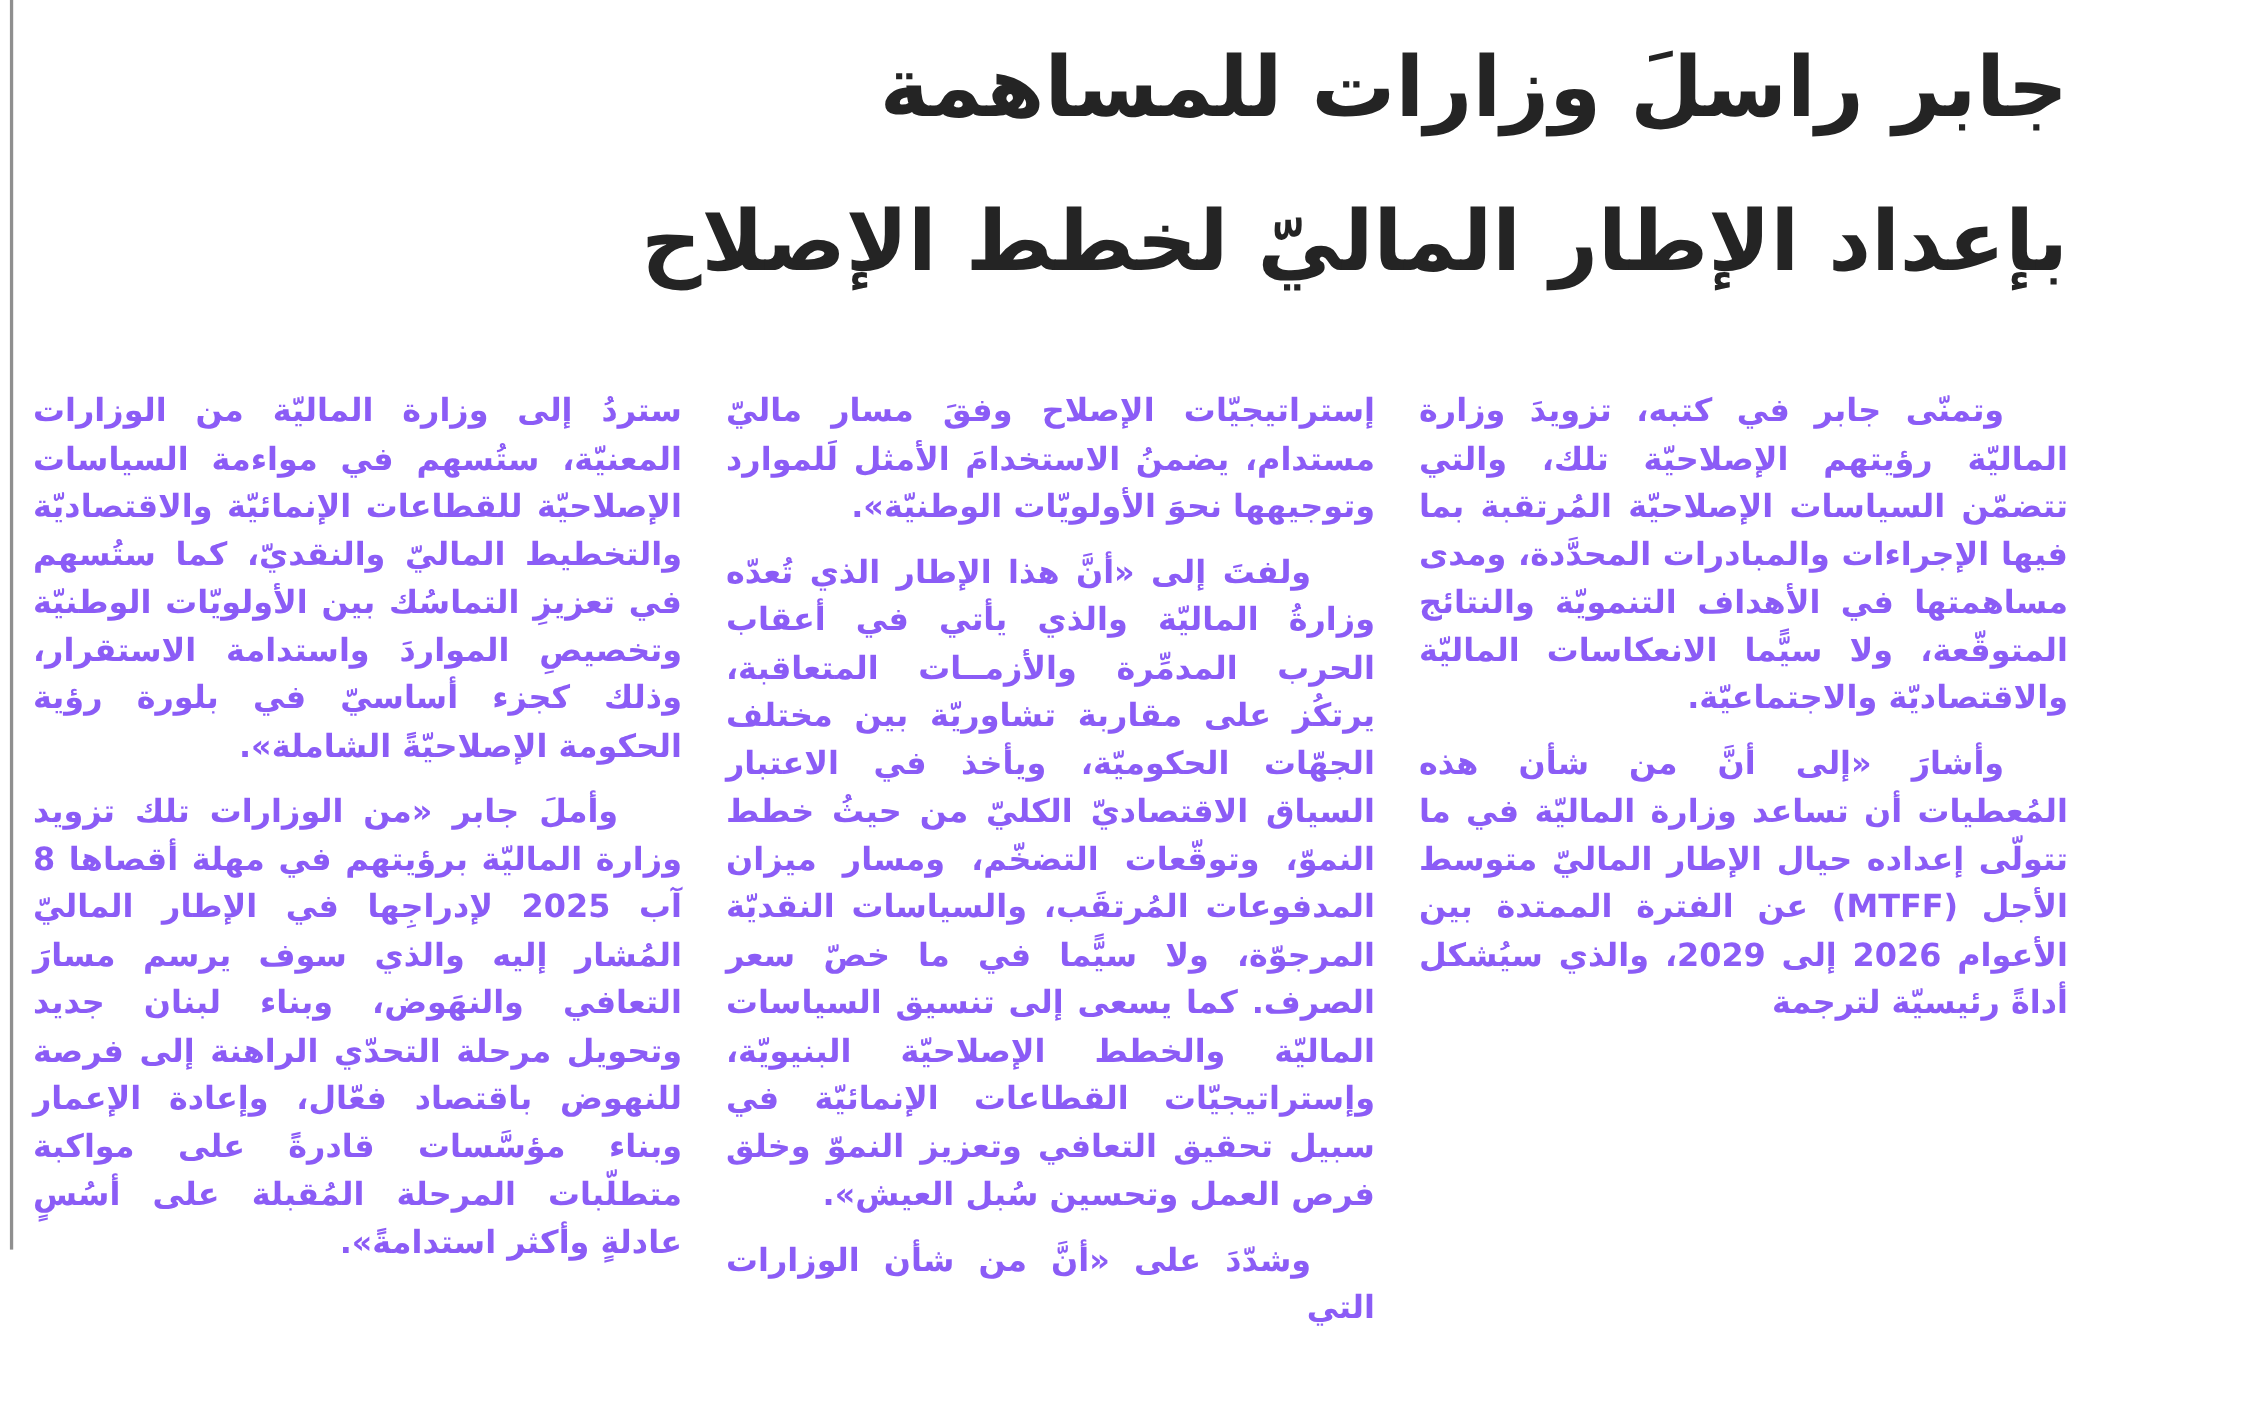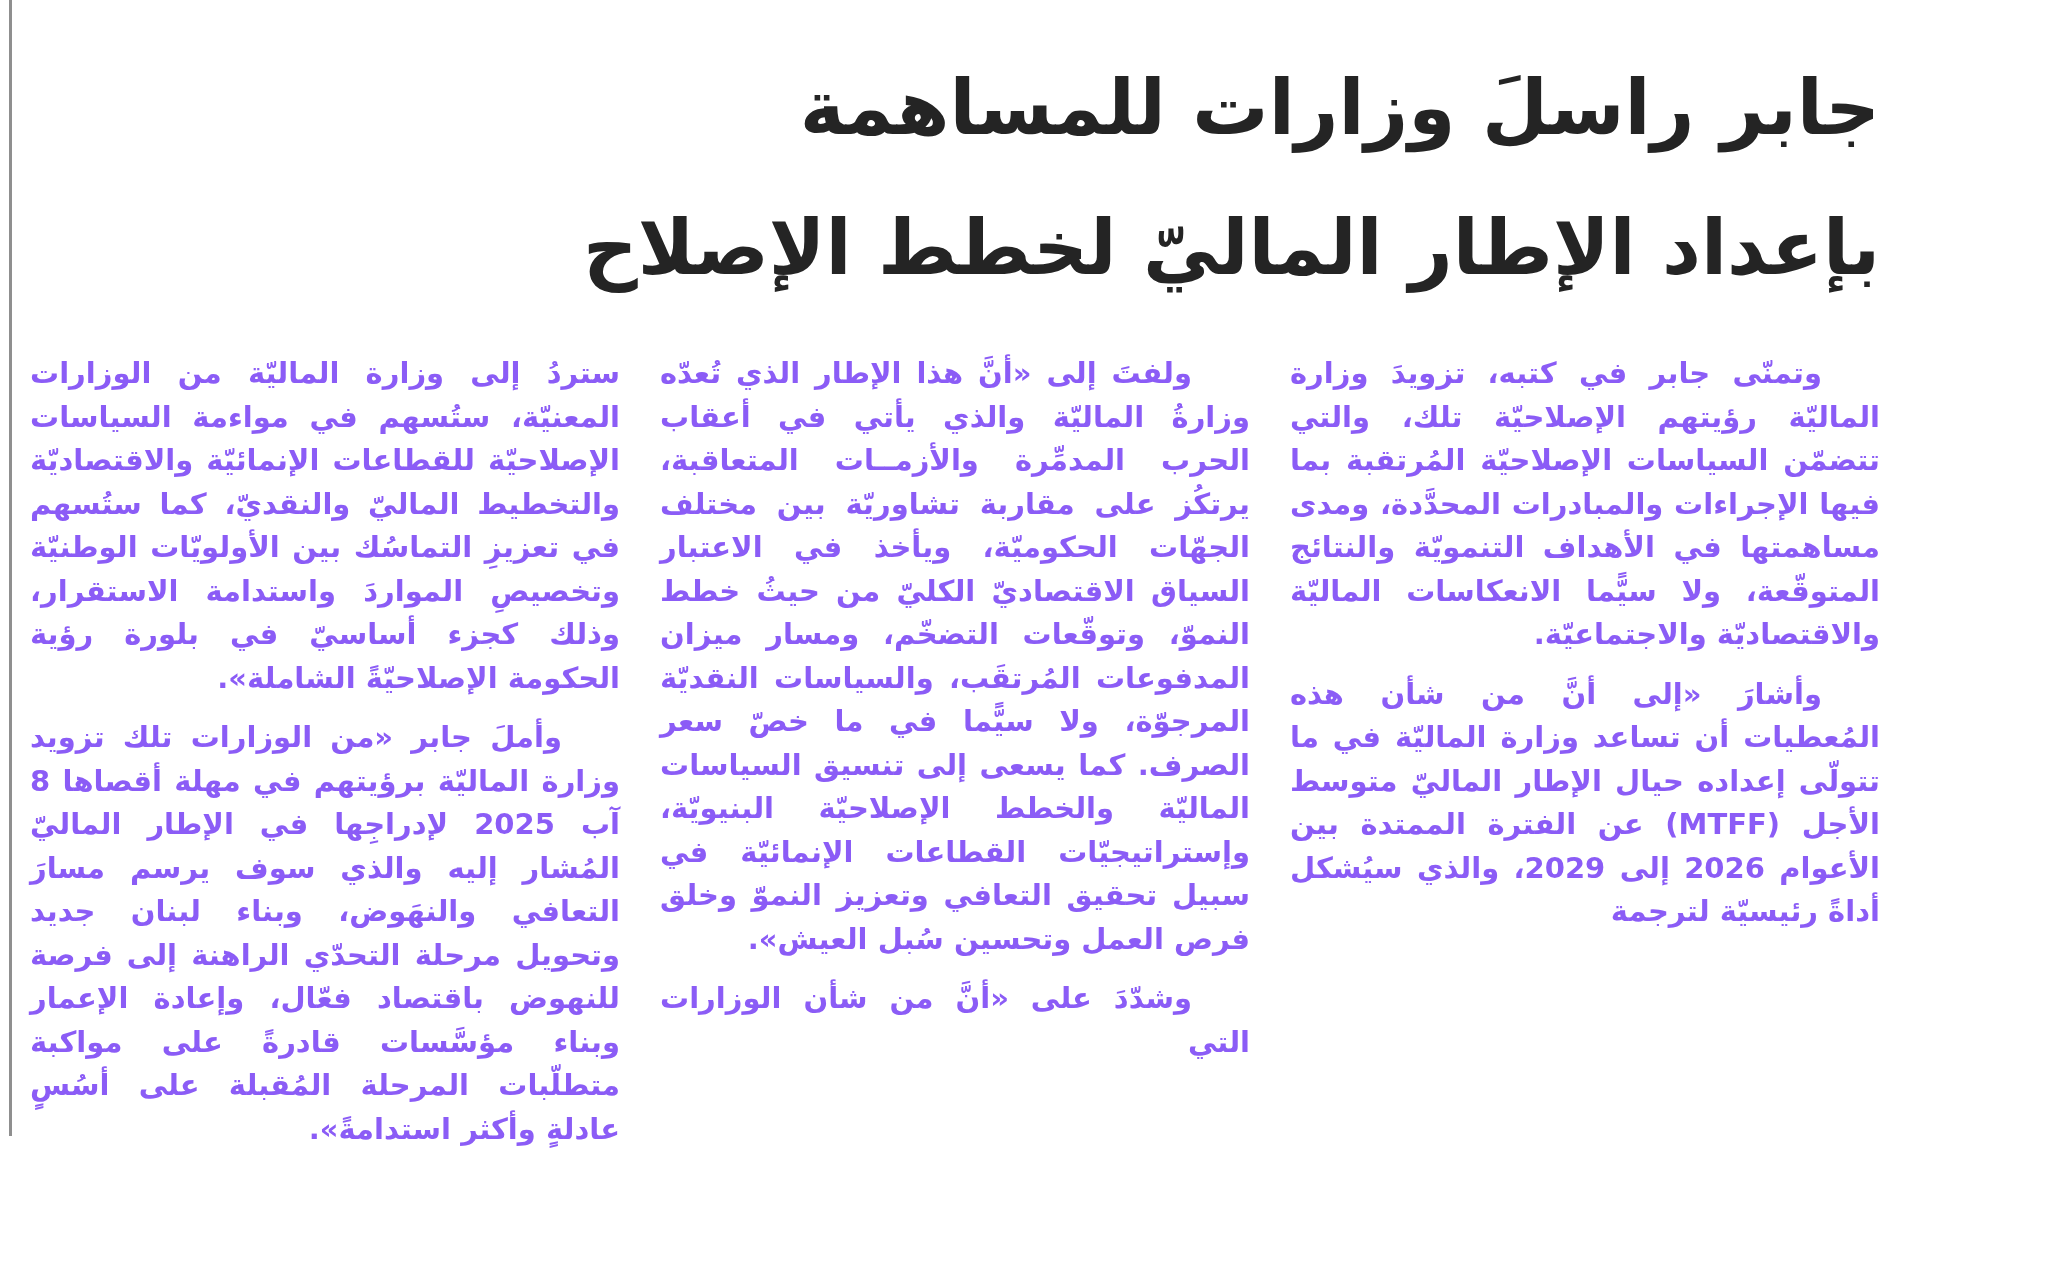--- a/index.html
+++ b/index.html
@@ -26,21 +26,21 @@
   .left-rule {
     position: absolute;
     left: 9px;
     top: 0;
     width: 3px;
     height: 1136px;
     background: #8f8f8f;
   }
   .headline {
     position: absolute;
-    top: 38px;
+    top: 9px;
     right: 175px;
     left: 60px;
     margin: 0;
     text-align: left; 
     direction: rtl;
     text-align: right;
     font-weight: bold;
     font-size: 76px;
     line-height: 140px;
     color: #242424;
@@ -89,20 +89,21 @@
   </h1>
 
   <div class="columns">
 
     <div class="col">
       <p class="indent">وتمنّى جابر في كتبه، تزويدَ وزارة الماليّة رؤيتهم الإصلاحيّة تلك، والتي تتضمّن السياسات الإصلاحيّة المُرتقبة بما فيها الإجراءات والمبادرات المحدَّدة، ومدى مساهمتها في الأهداف التنمويّة والنتائج المتوقّعة، ولا سيًّما الانعكاسات الماليّة والاقتصاديّة والاجتماعيّة.</p>
       <p class="indent">وأشارَ «إلى أنَّ من شأن هذه المُعطيات أن تساعد وزارة الماليّة في ما تتولّى إعداده حيال الإطار الماليّ متوسط الأجل (MTFF) عن الفترة الممتدة بين الأعوام 2026 إلى 2029، والذي سيُشكل أداةً رئيسيّة لترجمة</p>
     </div>
 
     <div class="col">
+      <p>إستراتيجيّات الإصلاح وفقَ مسار ماليّ مستدام، يضمنُ الاستخدامَ الأمثل لَلموارد وتوجيهها نحوَ الأولويّات الوطنيّة».</p>
       <p class="indent">ولفتَ إلى «أنَّ هذا الإطار الذي تُعدّه وزارةُ الماليّة والذي يأتي في أعقاب الحرب المدمِّرة والأزمــات المتعاقبة، يرتكُز على مقاربة تشاوريّة بين مختلف الجهّات الحكوميّة، ويأخذ في الاعتبار السياق الاقتصاديّ الكليّ من حيثُ خطط النموّ، وتوقّعات التضخّم، ومسار ميزان المدفوعات المُرتقَب، والسياسات النقديّة المرجوّة، ولا سيًّما في ما خصّ سعر الصرف. كما يسعى إلى تنسيق السياسات الماليّة والخطط الإصلاحيّة البنيويّة، وإستراتيجيّات القطاعات الإنمائيّة في سبيل تحقيق التعافي وتعزيز النموّ وخلق فرص العمل وتحسين سُبل العيش».</p>
       <p class="indent">وشدّدَ على «أنَّ من شأن الوزارات التي</p>
     </div>
 
     <div class="col">
       <p>ستردُ إلى وزارة الماليّة من الوزارات المعنيّة، ستُسهم في مواءمة السياسات الإصلاحيّة للقطاعات الإنمائيّة والاقتصاديّة والتخطيط الماليّ والنقديّ، كما ستُسهم في تعزيزِ التماسُك بين الأولويّات الوطنيّة وتخصيصِ المواردَ واستدامة الاستقرار، وذلك كجزء أساسيّ في بلورة رؤية الحكومة الإصلاحيّةً الشاملة».</p>
       <p class="indent">وأملَ جابر «من الوزارات تلك تزويد وزارة الماليّة برؤيتهم في مهلة أقصاها 8 آب 2025 لإدراجِها في الإطار الماليّ المُشار إليه والذي سوف يرسم مسارَ التعافي والنهَوض، وبناء لبنان جديد وتحويل مرحلة التحدّي الراهنة إلى فرصة للنهوض باقتصاد فعّال، وإعادة الإعمار وبناء مؤسَّسات قادرةً على مواكبة متطلّبات المرحلة المُقبلة على أسُسٍ عادلةٍ وأكثر استدامةً».</p>
     </div>
 
   </div>

